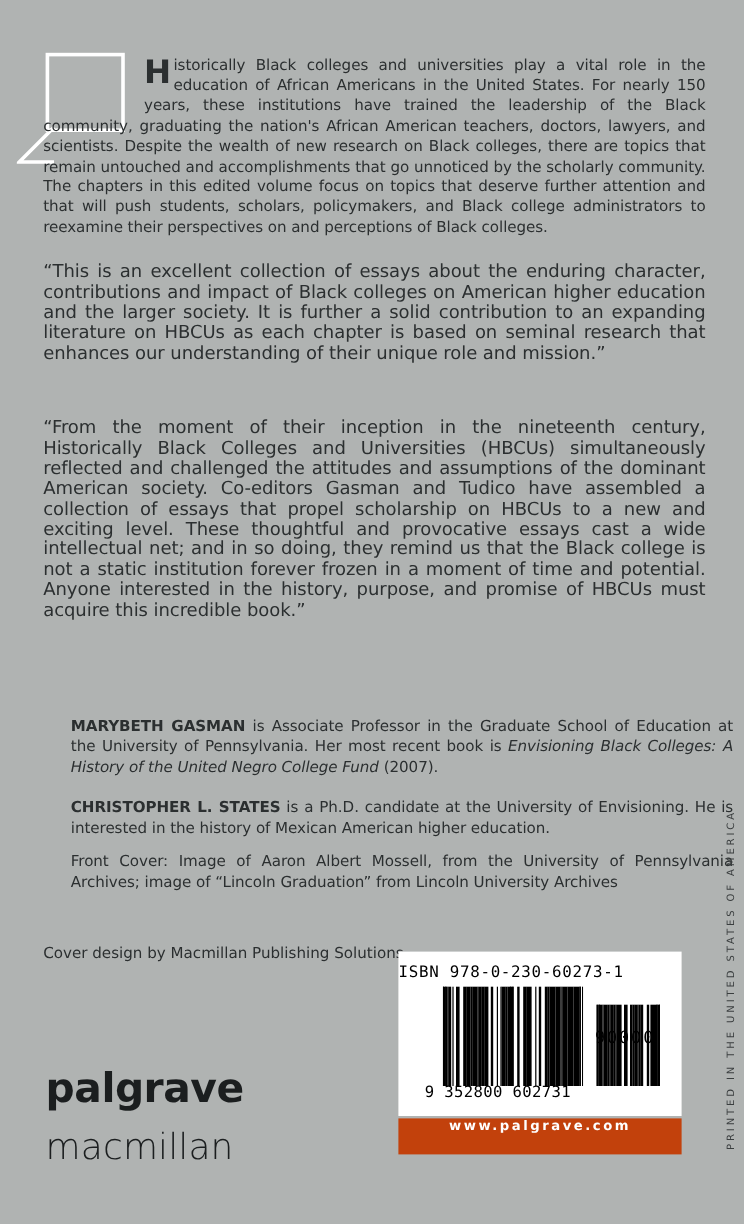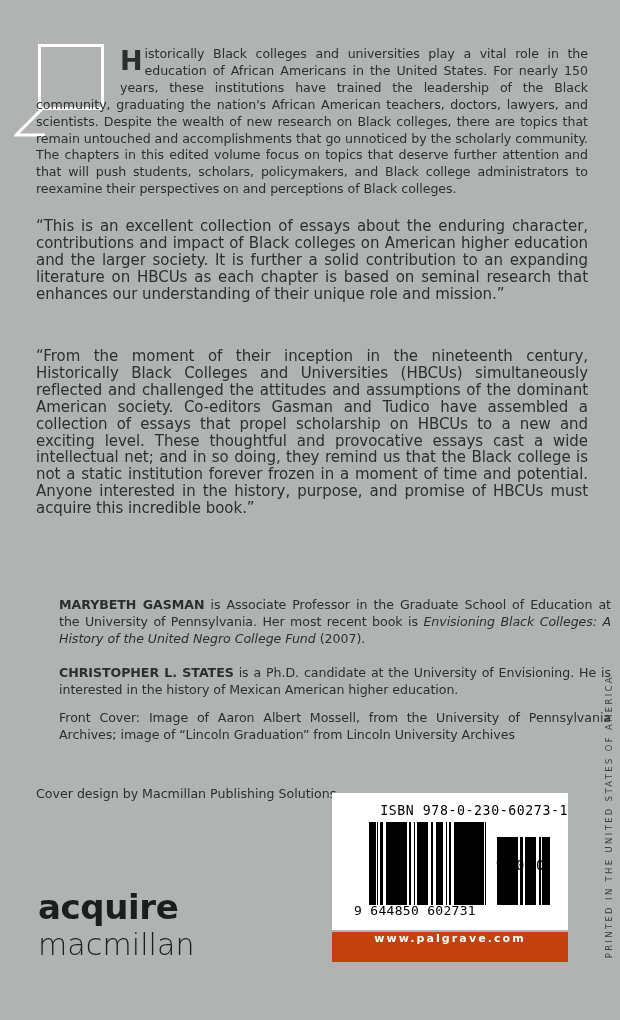--- a/index.html
+++ b/index.html
@@ -120,21 +120,21 @@
     left: 332px;
     top: 793px;
     width: 236px;
     height: 137px;
     background: #ffffff;
   }
   .isbn-text {
     position: absolute;
     left: 0; right: 0;
     top: 10px;
-    text-align: right;
+    text-align: left;
     font-family: "DejaVu Sans Mono", "Liberation Mono", monospace;
     font-size: 13.2px;
     letter-spacing: 0.6px;
     color: #000;
   }
   .addon-text {
     position: absolute;
     right: 22px;
     top: 28px;
     font-family: "DejaVu Sans Mono", "Liberation Mono", monospace;
@@ -201,21 +201,21 @@
     font-weight: 600;
     letter-spacing: -0.4px;
     color: #1b1e1f;
   }
   .logo .mac {
     display: block;
     font-size: 30px;
     font-weight: 300;
     letter-spacing: 0.1px;
     color: #1b1e1f;
-    margin-top: 6px;
+    margin-top: 18px;
   }
 
   
   .printed-in {
     position: absolute;
     right: 6px;
     bottom: 62px;
     writing-mode: vertical-rl;
     transform: rotate(180deg);
     transform-origin: center;
@@ -343,27 +343,27 @@
           <rect x="42" y="0" width="2" height="68" fill="#000"></rect>
           <rect x="45" y="0" width="3" height="68" fill="#000"></rect>
           <rect x="48" y="0" width="3" height="68" fill="#000"></rect>
           <rect x="51" y="0" width="2" height="68" fill="#000"></rect>
           <rect x="0" y="0" width="1" height="68" fill="#000"></rect>
           <rect x="2" y="0" width="1" height="68" fill="#000"></rect>
           <rect x="50" y="0" width="1" height="68" fill="#000"></rect>
           <rect x="52" y="0" width="1" height="68" fill="#000"></rect>
         </svg>
     </div>
-    <div class="human-digits">9 644850 602731</div>
+    <div class="human-digits">9 352800 602731</div>
   </div>
 
   <div class="palgrave-bar">
     <span>www.palgrave.com</span>
   </div>
 
   <div class="logo">
-    <span class="pal">acquire</span>
+    <span class="pal">palgrave</span>
     <span class="mac">macmillan</span>
   </div>
 
   <div class="printed-in">PRINTED IN THE UNITED STATES OF AMERICA</div>
 
 </div>
 
 </body></html>

